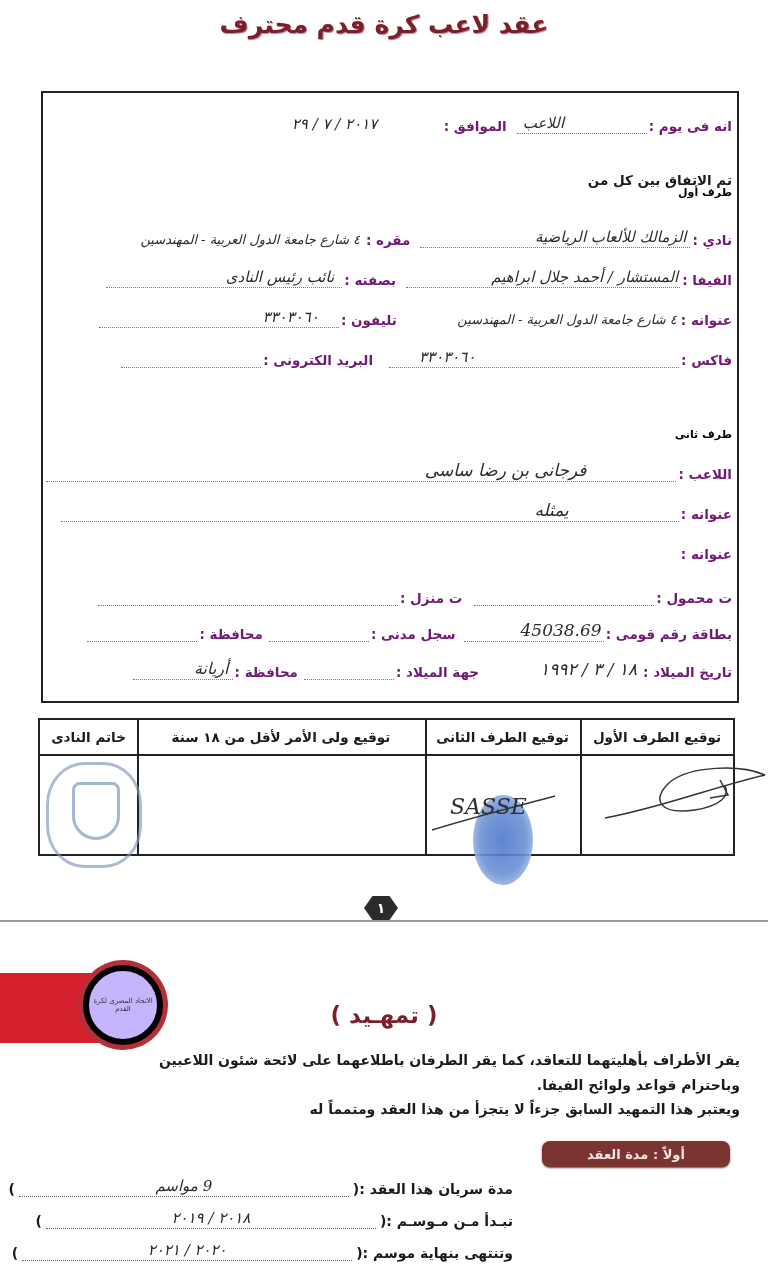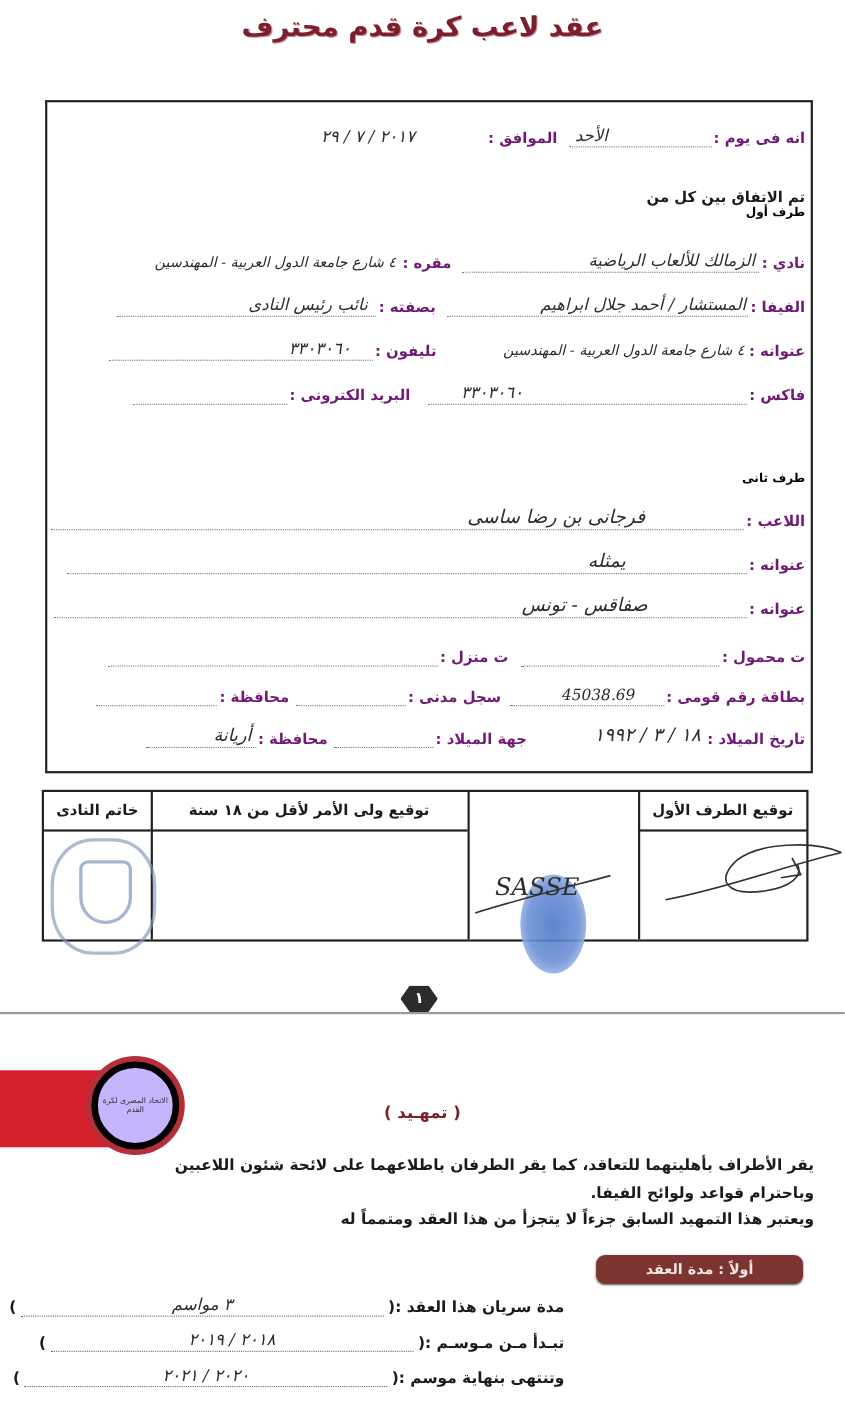--- a/index.html
+++ b/index.html
@@ -54,21 +54,21 @@
   }
   .logo {
     left:78px; top:960px; width:90px; height:90px; border-radius:50%;
     background:#b3303b; display:flex; align-items:center; justify-content:center;
   }
   .logo-inner {
     width:68px; height:68px; border-radius:50%; background:#c4b5fd; border:6px solid #000000;
     display:flex; align-items:center; justify-content:center; font-size:7px; color:#333; text-align:center;
   }
   .tamheed {
-    left:0; top:1002px; width:768px; text-align:center; font-size:15px; font-weight:bold; color:#7a1f2b;
+    left:0; top:1002px; width:768px; text-align:center; font-size:23px; font-weight:bold; color:#7a1f2b;
     direction:rtl;
   }
   .para {
     right:28px; direction:rtl; font-size:14px; font-weight:bold; position:absolute; white-space:nowrap;
   }
   .pill {
     left:542px; top:1141px; width:188px; height:26px; border-radius:8px;
     background:#7b3430; color:#f2e6e4; font-size:13px; font-weight:bold; direction:rtl;
     display:flex; align-items:center; justify-content:center; box-shadow:0 1px 2px #555;
   }
@@ -97,21 +97,21 @@
 </head>
 <body>
 
 <div class="abs title">عقد لاعب كرة قدم محترف</div>
 
 <div class="abs box"></div>
 
 <div class="row" style="right:36px; top:118px;">
   <span class="lbl">انه فى يوم :</span>
   <span class="dots" style="width:130px;">
-    <span class="hand" style="left:6px;">الأحد</span>
+    <span class="hand" style="left:6px;">اللاعب</span>
   </span>
   <span class="lbl" style="margin-right:8px;">الموافق :</span>
   <span class="dots" style="width:150px; border-bottom:none;text-align:center;">
     <span class="hand" style="left:0;">٢٠١٧ / ٧ / ٢٩</span>
   </span>
 </div>
 <div class="row" style="right:36px; top:172px;">تم الاتفاق بين كل من</div>
 
 <div class="section" style="right:36px; top:186px;">طرف أول</div>
 
@@ -170,36 +170,33 @@
 
 <div class="row" style="right:36px; top:506px;">
   <span class="lbl">عنوانه :</span>
   <span class="dots" style="width:618px;">
     <span class="hand" style="right:110px; font-size:17px;">يمثله</span>
   </span>
 </div>
 
 <div class="row" style="right:36px; top:546px;">
   <span class="lbl">عنوانه :</span>
-  <span class="dots" style="width:630px;">
-    <span class="hand" style="right:90px; font-size:17px;">صفاقس - تونس</span>
-  </span>
 </div>
 
 <div class="row" style="right:36px; top:590px;">
   <span class="lbl">ت محمول :</span>
   <span class="dots" style="width:180px;"></span>
   <span class="lbl" style="margin-right:10px;">ت منزل :</span>
   <span class="dots" style="width:300px;"></span>
 </div>
 
 <div class="row" style="right:36px; top:626px;">
   <span class="lbl">بطاقة رقم قومى :</span>
   <span class="dots" style="width:140px;">
-    <span class="hand" style="right:26px; font-size:14px; direction:ltr;">45038.69</span>
+    <span class="hand" style="right:2px; font-size:17px; direction:ltr;">45038.69</span>
   </span>
   <span class="lbl" style="margin-right:6px;">سجل مدنى :</span>
   <span class="dots" style="width:100px;"></span>
   <span class="lbl" style="margin-right:4px;">محافظة :</span>
   <span class="dots" style="width:110px;"></span>
 </div>
 
 <div class="row" style="right:36px; top:664px;">
   <span class="lbl">تاريخ الميلاد :</span>
   <span class="dots" style="width:150px; border-bottom:none;">
@@ -211,20 +208,21 @@
   <span class="dots" style="width:100px;">
     <span class="hand" style="right:4px; font-size:16px;">أريانة</span>
   </span>
 </div>
 
 <div class="abs sig-table">
   <div class="vline" style="left:97px;"></div>
   <div class="vline" style="left:385px;"></div>
   <div class="vline" style="left:540px;"></div>
   <div class="sig-head" style="left:540px; width:154px;">توقيع الطرف الأول</div>
+  <div class="sig-head" style="left:385px; width:155px;">توقيع الطرف الثانى</div>
   <div class="sig-head" style="left:97px; width:288px;">توقيع ولى الأمر لأقل من ١٨ سنة</div>
   <div class="sig-head" style="left:0; width:97px;">خاتم النادى</div>
 </div>
 
 <svg class="abs" style="left:600px; top:760px;" width="168" height="70">
   <path d="M5,58 C60,48 110,28 165,15 M165,15 C140,4 90,6 70,22 C50,40 60,55 95,50 C120,46 130,36 125,26" stroke="#333" stroke-width="1.5" fill="none"></path>
   <path d="M120,20 L128,35 L110,38" stroke="#333" stroke-width="1.5" fill="none"></path>
 </svg>
 
 <div class="abs thumb"></div>
@@ -250,21 +248,21 @@
 <div class="para" style="top:1052px;">يقر الأطراف بأهليتهما للتعاقد، كما يقر الطرفان باطلاعهما على لائحة شئون اللاعبين</div>
 <div class="para" style="top:1077px;">وباحترام قواعد ولوائح الفيفا.</div>
 <div class="para" style="top:1101px;">ويعتبر هذا التمهيد السابق جزءاً لا يتجزأ من هذا العقد ومتمماً له</div>
 
 <div class="abs pill">أولاً : مدة العقد</div>
 
 <div class="term-row" style="top:1180px;">
   <span>مدة سريان هذا العقد :</span>
   <span>(</span>
   <span class="term-line">
-    <span class="hand">٣ مواسم</span>
+    <span class="hand">9 مواسم</span>
   </span>
   <span>)</span>
 </div>
 
 <div class="term-row" style="top:1212px;">
   <span>تبـدأ مـن مـوسـم :</span>
   <span>(</span>
   <span class="term-line">
     <span class="hand">٢٠١٨ / ٢٠١٩</span>
   </span>

